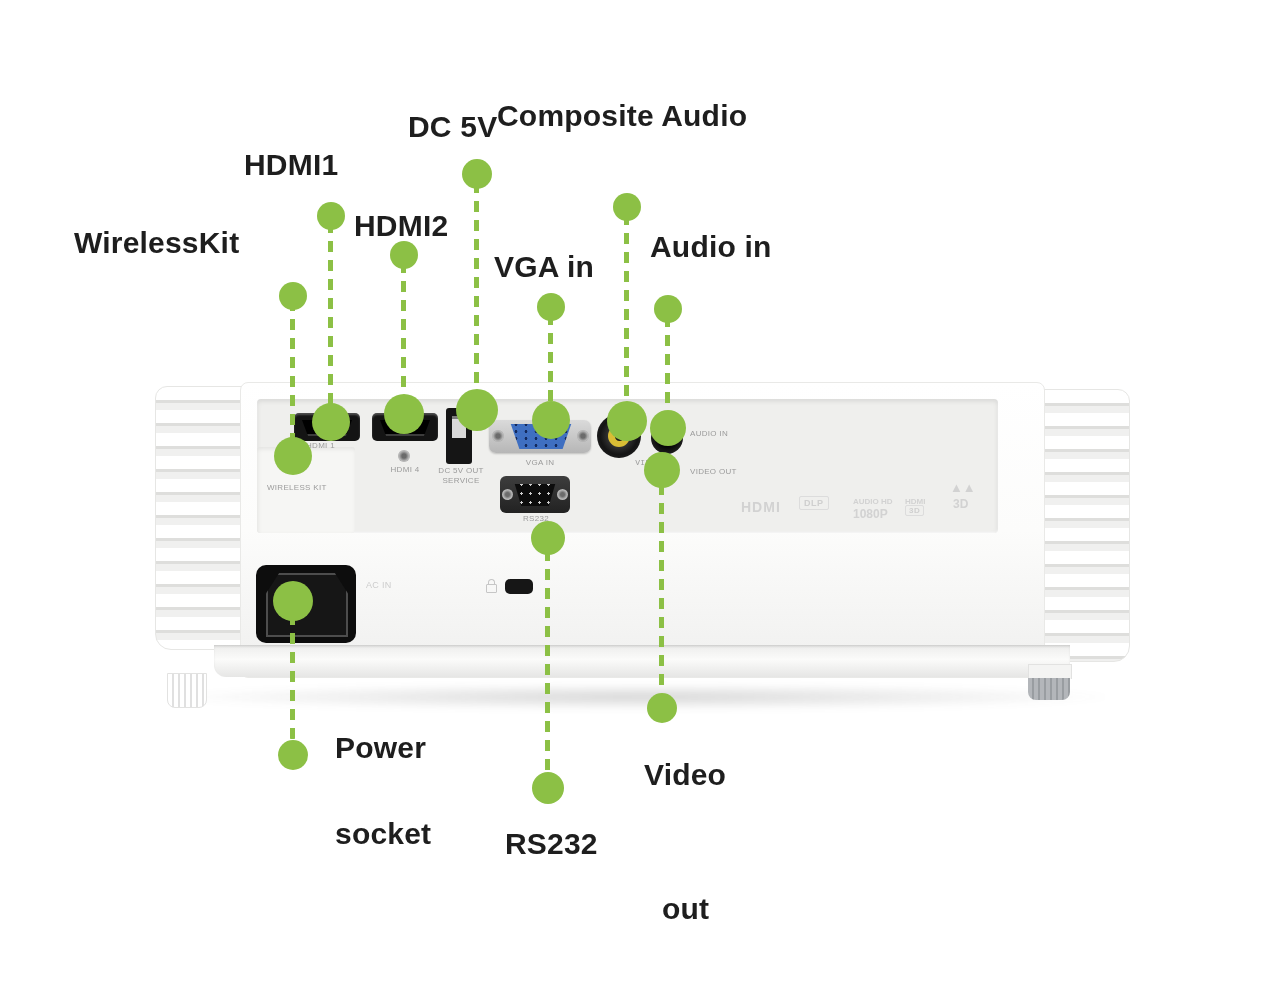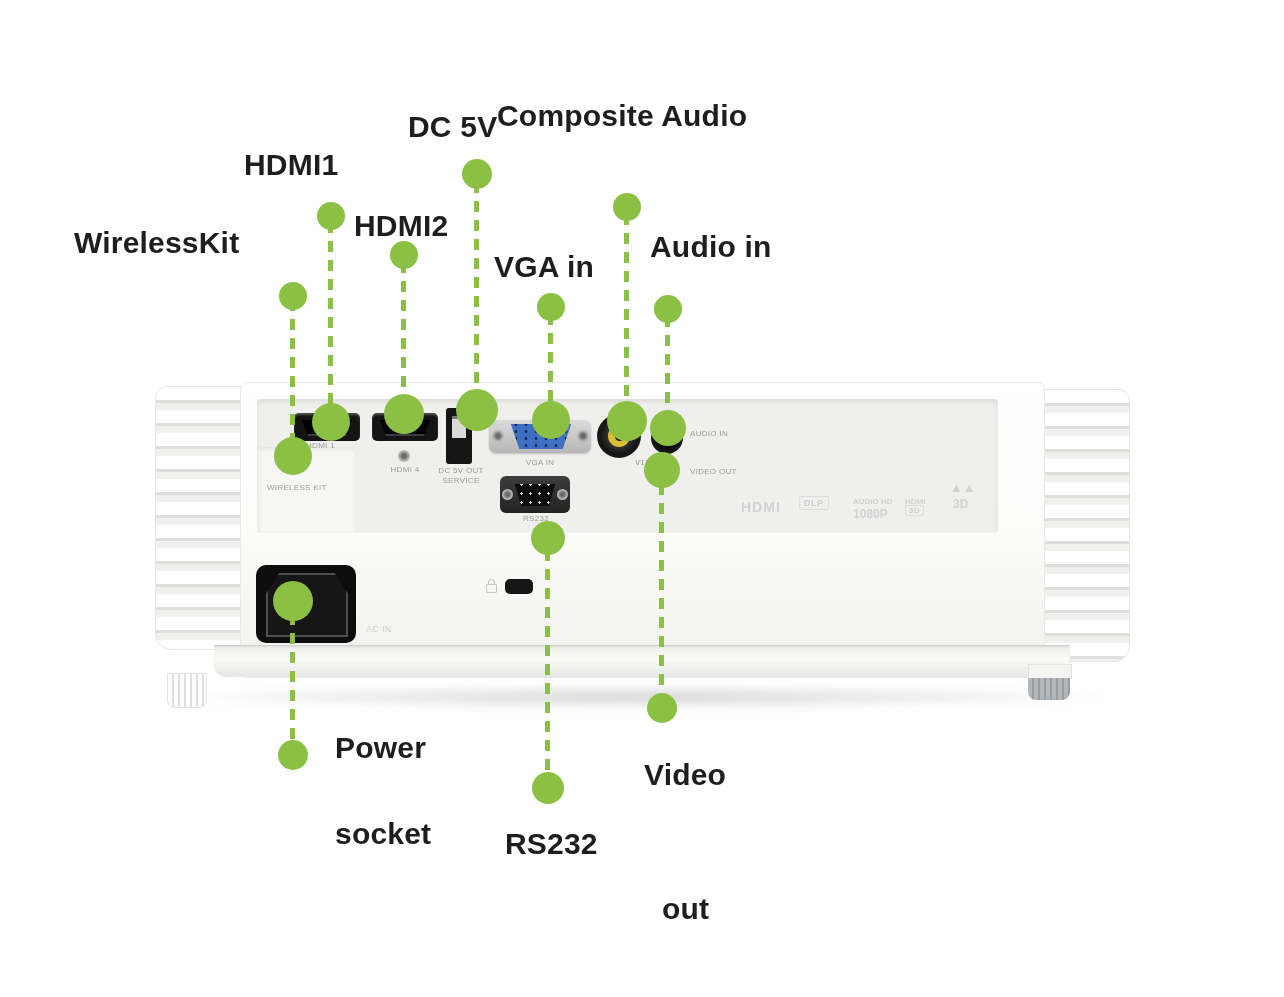--- a/index.html
+++ b/index.html
@@ -143,21 +143,21 @@
     <span class="badge-text" style="left:853px;top:497px;font-size:8px;font-weight:bold;">AUDIO HD</span>
     <span class="badge-text" style="left:853px;top:507px;font-size:12px;font-weight:bold;">1080P</span>
     <span class="badge-text" style="left:905px;top:497px;font-size:8px;font-weight:bold;">HDMI</span>
     <span class="badge-box" style="left:905px;top:505px;font-size:8px;padding:0 3px;">3D</span>
     <span class="badge-text" style="left:950px;top:480px;font-size:13px;">▲▲</span>
     <span class="badge-text" style="left:953px;top:497px;font-size:12px;font-weight:bold;">3D</span>
 
     <div class="abs power-socket">
       <div class="power-inner"></div>
     </div>
-    <span class="plabel" style="left:366px;top:580px;font-size:9px;color:#cdcdcd;margin-top:44px;">AC IN</span>
+    <span class="plabel" style="left:366px;top:580px;font-size:9px;color:#cdcdcd;">AC IN</span>
     <div class="abs lock-arc"></div>
     <div class="abs lock-body"></div>
     <div class="abs kensington"></div>
   </div>
 
   <div>
     <div class="callout" style="left:74px;top:226px;">WirelessKit</div>
     <div class="dot" style="left:279px;top:282px;width:28px;height:28px;"></div>
     <div class="vline" style="left:290px;top:300px;height:147px;"></div>
     <div class="dot" style="left:274px;top:437px;width:38px;height:38px;"></div>

